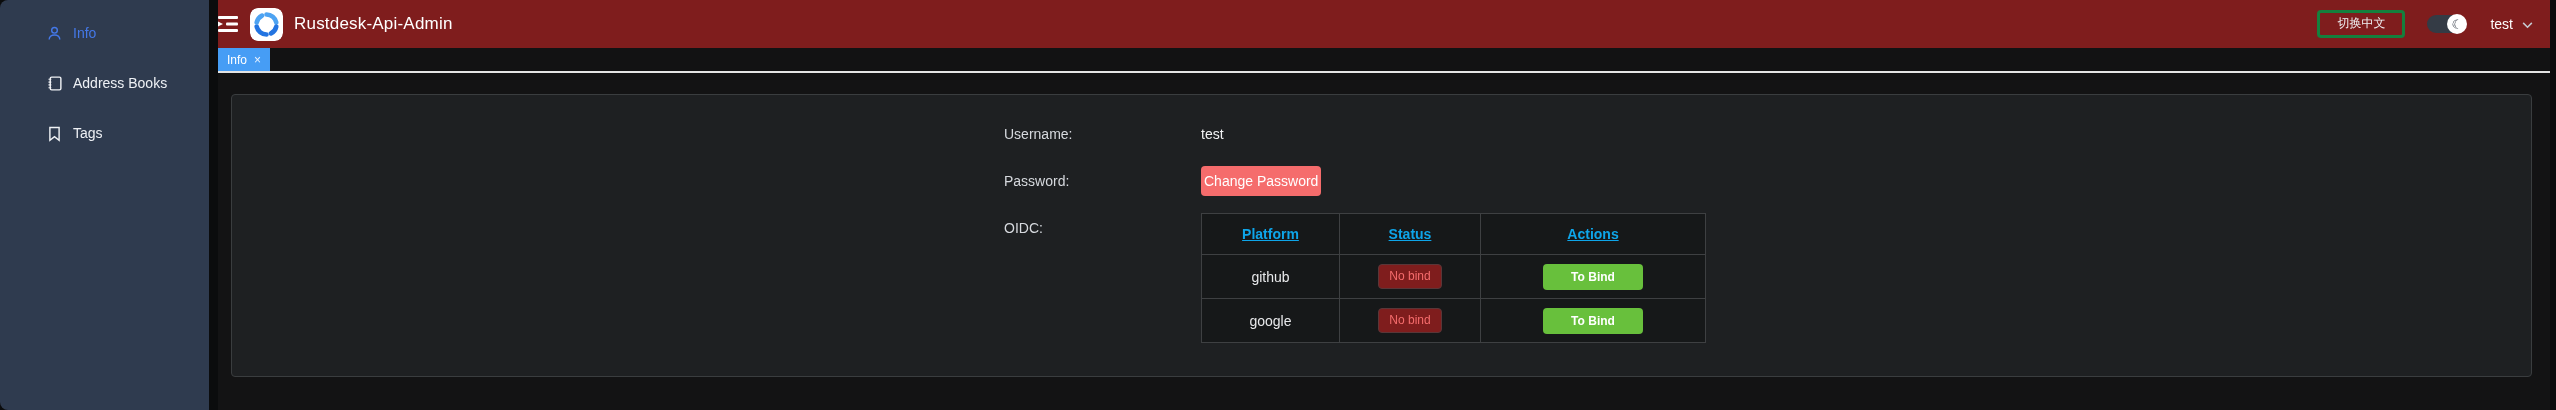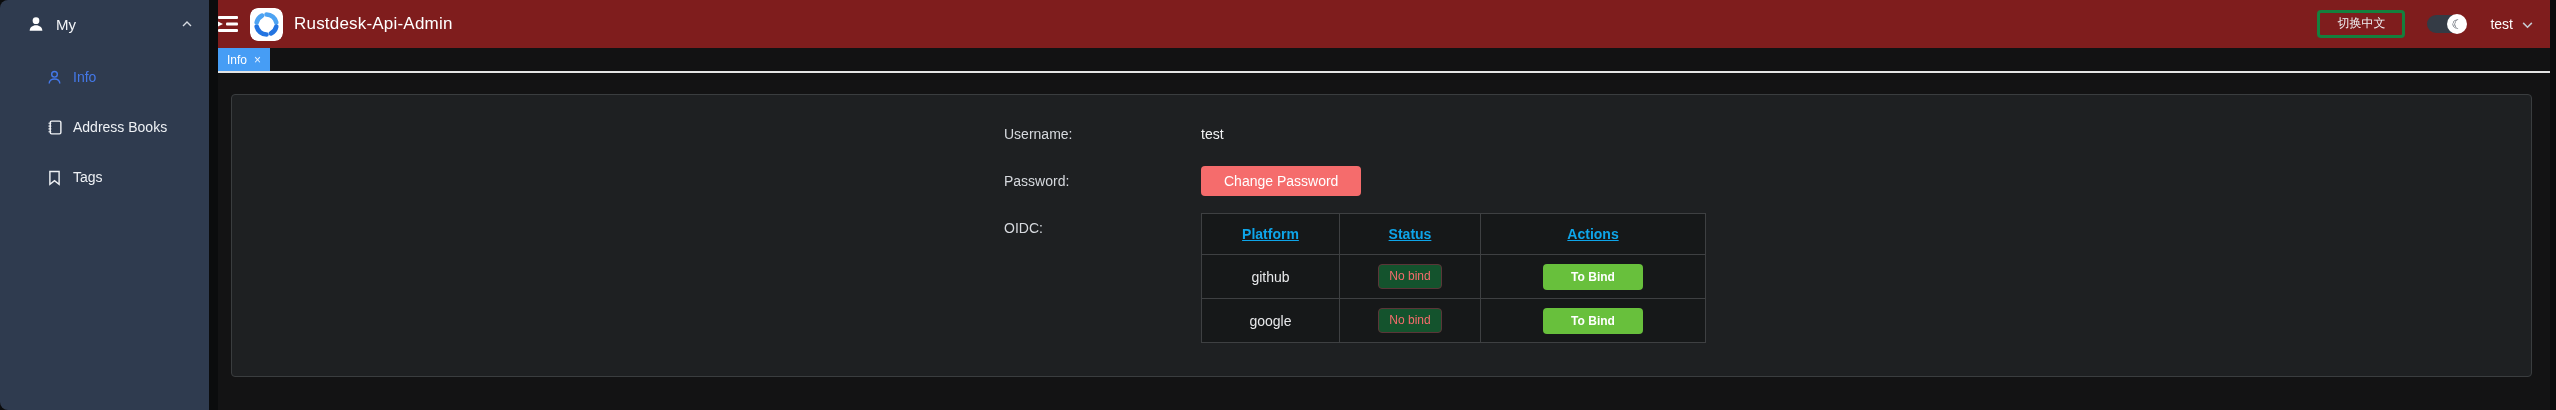--- a/index.html
+++ b/index.html
@@ -37,46 +37,36 @@
   .tab .tab-close { margin-left:7px; font-size:12px; line-height:1; cursor:pointer; color:#eaf3ff; }
 
   
   .content { position:relative; height:335px; background:#131314; }
   .panel { position:absolute; left:13px; top:21px; width:2301px; height:283px; background:#1e2022; border:1px solid #3a3d3f; border-radius:4px; }
 
   .form { position:absolute; left:772px; top:24px; width:760px; }
   .form-row { display:flex; margin-bottom:17px; }
   .form-label { width:197px; padding-right:17px; text-align:left; color:#d6d9de; font-size:14px; line-height:30px; flex:none; }
   .form-value { color:#f2f3f5; font-size:14px; line-height:30px; }
-  .btn-danger { height:30px; padding:0 23px; background:#f56c6c; border:none; border-radius:4px; color:#ffffff; font-size:14px; cursor:pointer; }
+  .btn-danger { height:30px; padding:0 3px; background:#f56c6c; border:none; border-radius:4px; color:#ffffff; font-size:14px; cursor:pointer; }
 
   table.oidc { border-collapse:collapse; background:#161819; }
   table.oidc th, table.oidc td { border:1px solid #3e4042; text-align:center; }
   table.oidc th { width:138px; height:41px; color:#0ea5e9; font-size:14px; font-weight:bold;text-decoration:underline; }
   table.oidc th.c2 { width:141px; } table.oidc th.c3 { width:225px; }
   table.oidc td { height:44px; color:#e8e9eb; font-size:14px; }
-  .badge-danger { display:inline-block; padding:4px 10px; font-size:12px; color:#f56c6c; background:#14532d; border:1px solid #5a3638; border-radius:4px; line-height:1.2; }
+  .badge-danger { display:inline-block; padding:4px 10px; font-size:12px; color:#f56c6c; background:#7f1d1d; border:1px solid #5a3638; border-radius:4px; line-height:1.2; }
   .btn-success { padding:6px 28px; background:#68c03c; border:none; border-radius:4px; color:#ffffff; font-size:12px; font-weight:bold; cursor:pointer; }
 </style>
 </head>
 <body>
 
 <div class="screen">
 
   <aside class="sidebar">
-    <div class="menu-group">
-      <svg class="g-icon" viewBox="0 0 24 24" fill="#ffffff">
-          <circle cx="12" cy="7.5" r="4.5"></circle>
-          <path d="M3.5 21c0-4.5 3.8-7.5 8.5-7.5s8.5 3 8.5 7.5z"></path>
-        </svg>
-      <span>My</span>
-      <svg class="chev" viewBox="0 0 12 12" fill="none" stroke="#d7dbe2" stroke-width="1.4">
-          <path d="M2 8 L6 4 L10 8"></path>
-        </svg>
-    </div>
     <div class="submenu-item active">
       <svg class="s-icon" viewBox="0 0 24 24" fill="none" stroke="#4478e8" stroke-width="2">
           <circle cx="12" cy="7.5" r="4"></circle>
           <path d="M4.5 20.5c0-4 3.4-6.5 7.5-6.5s7.5 2.5 7.5 6.5"></path>
         </svg>
       <span>Info</span>
     </div>
     <div class="submenu-item">
       <svg class="s-icon" viewBox="0 0 24 24" fill="none" stroke="#f0f2f5" stroke-width="2">
           <rect x="6" y="3" width="15" height="18" rx="2"></rect>

